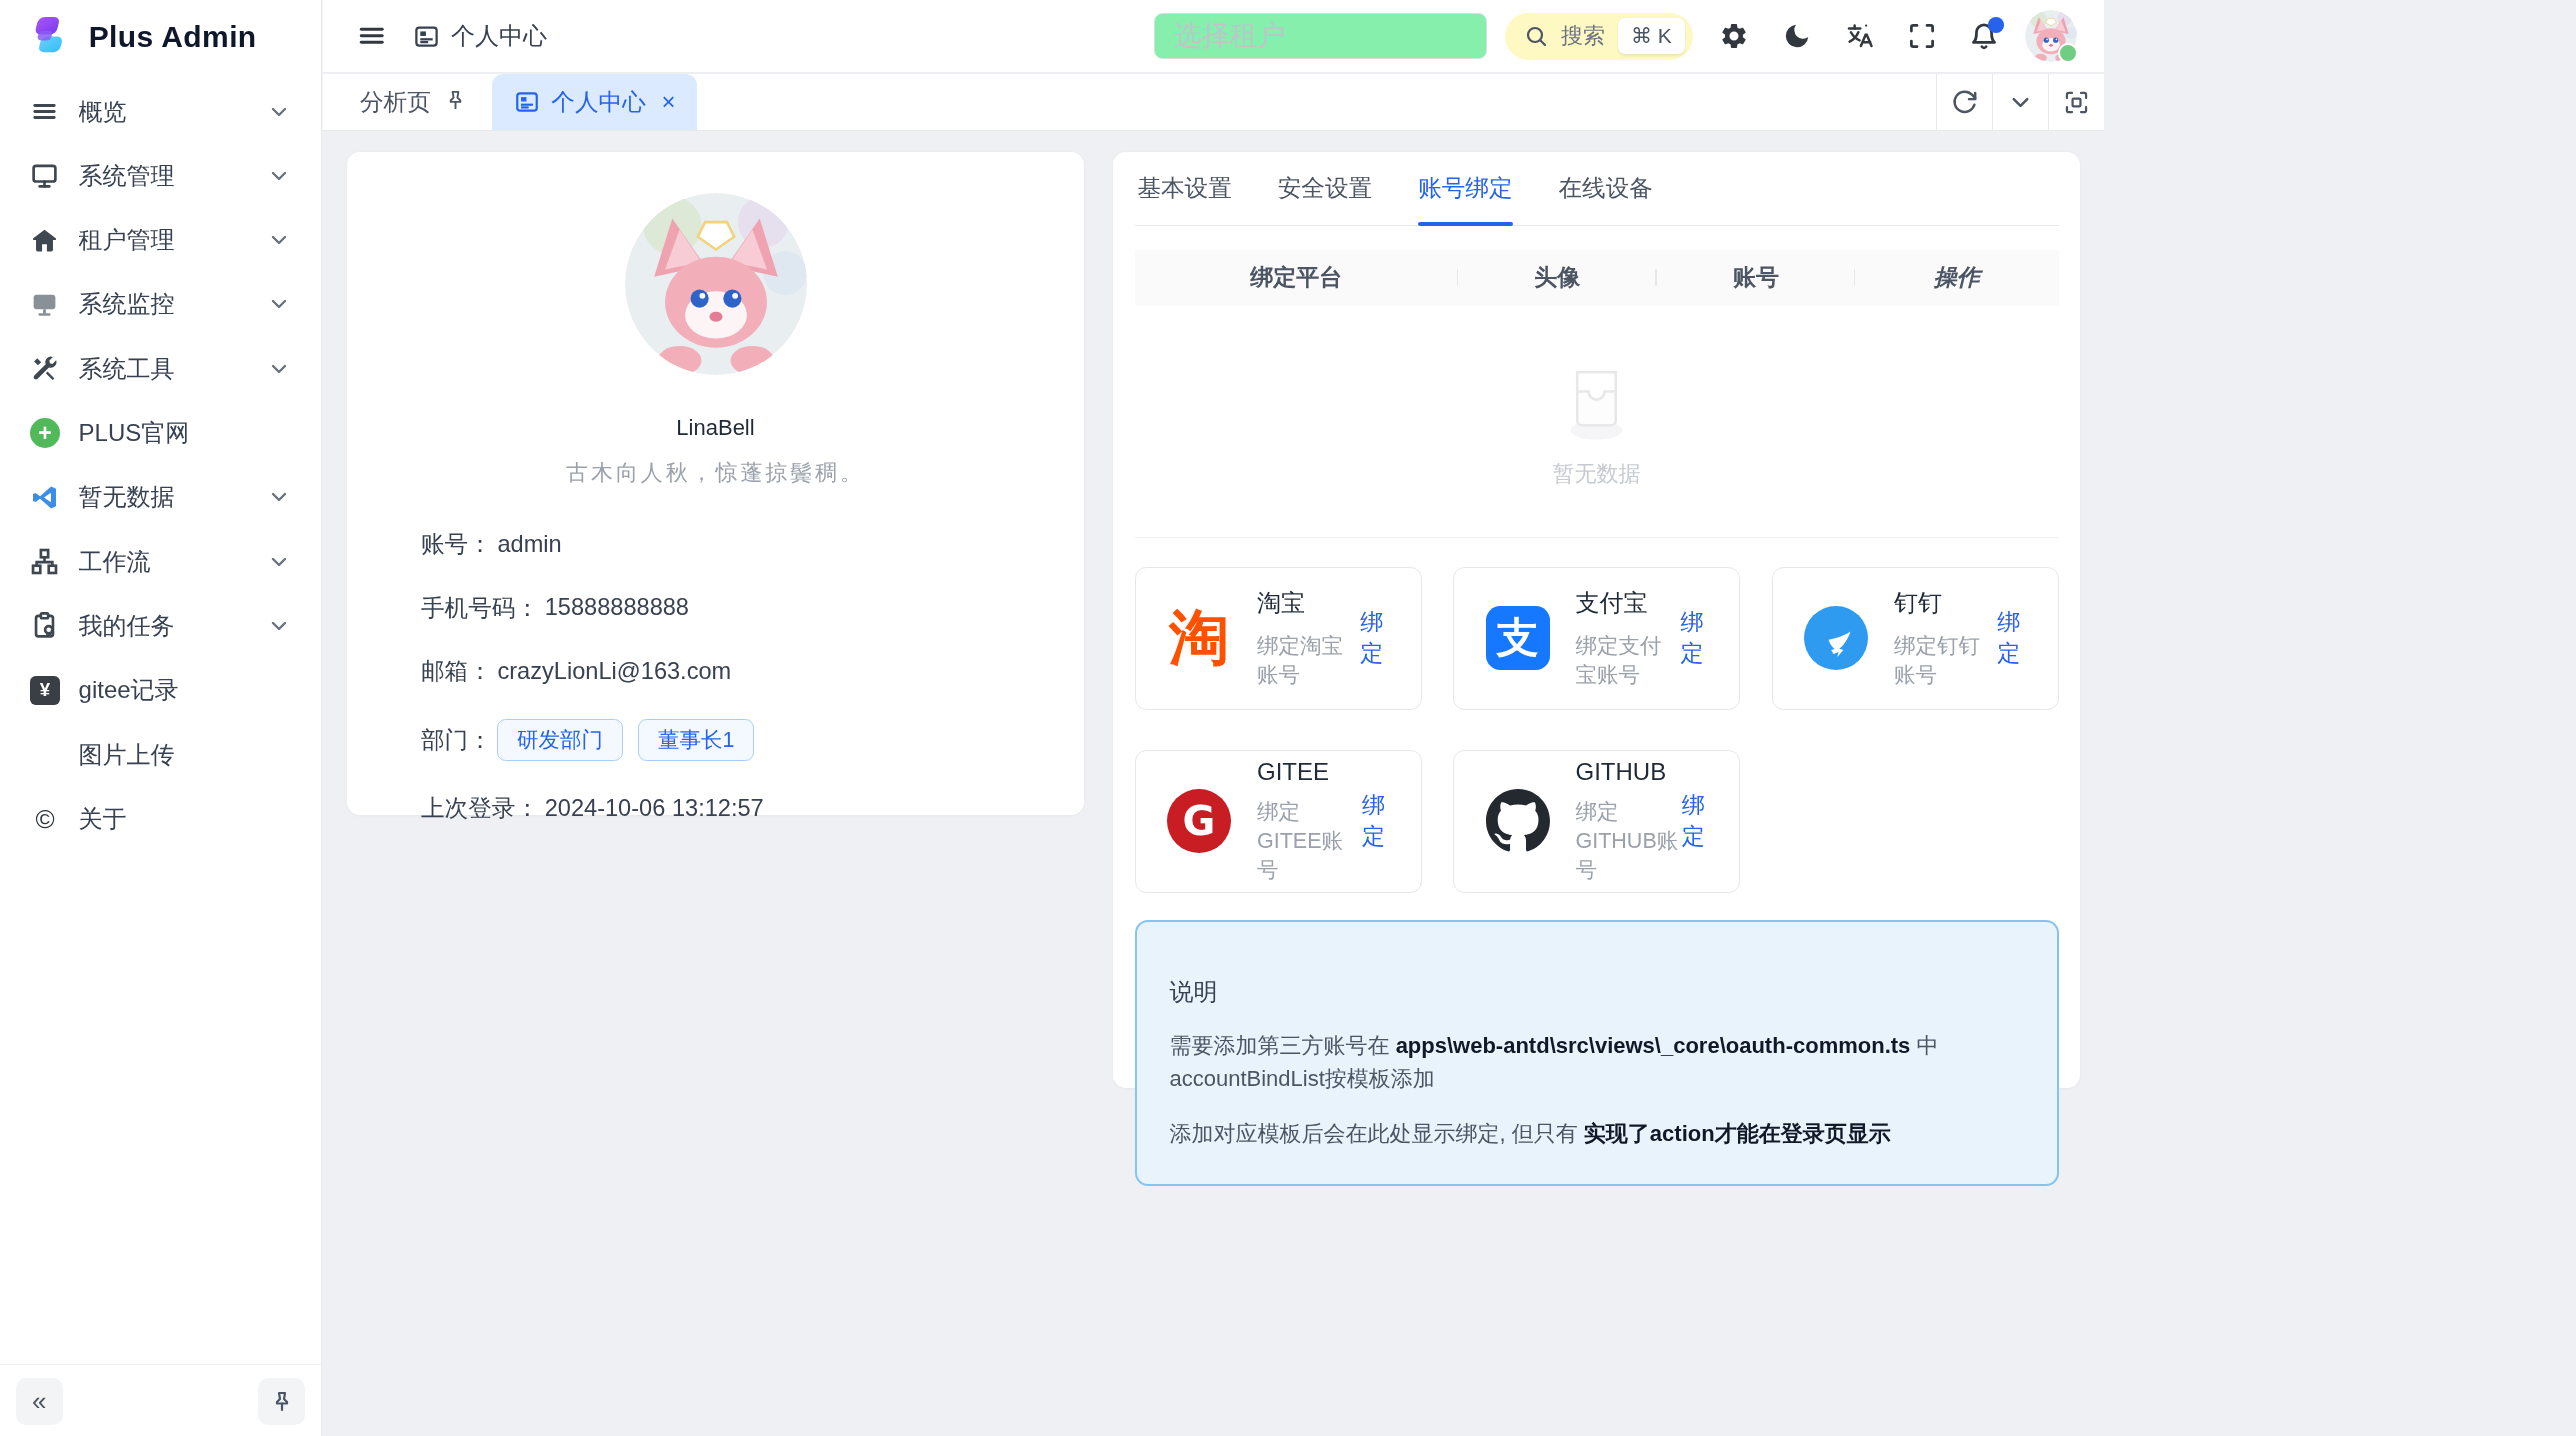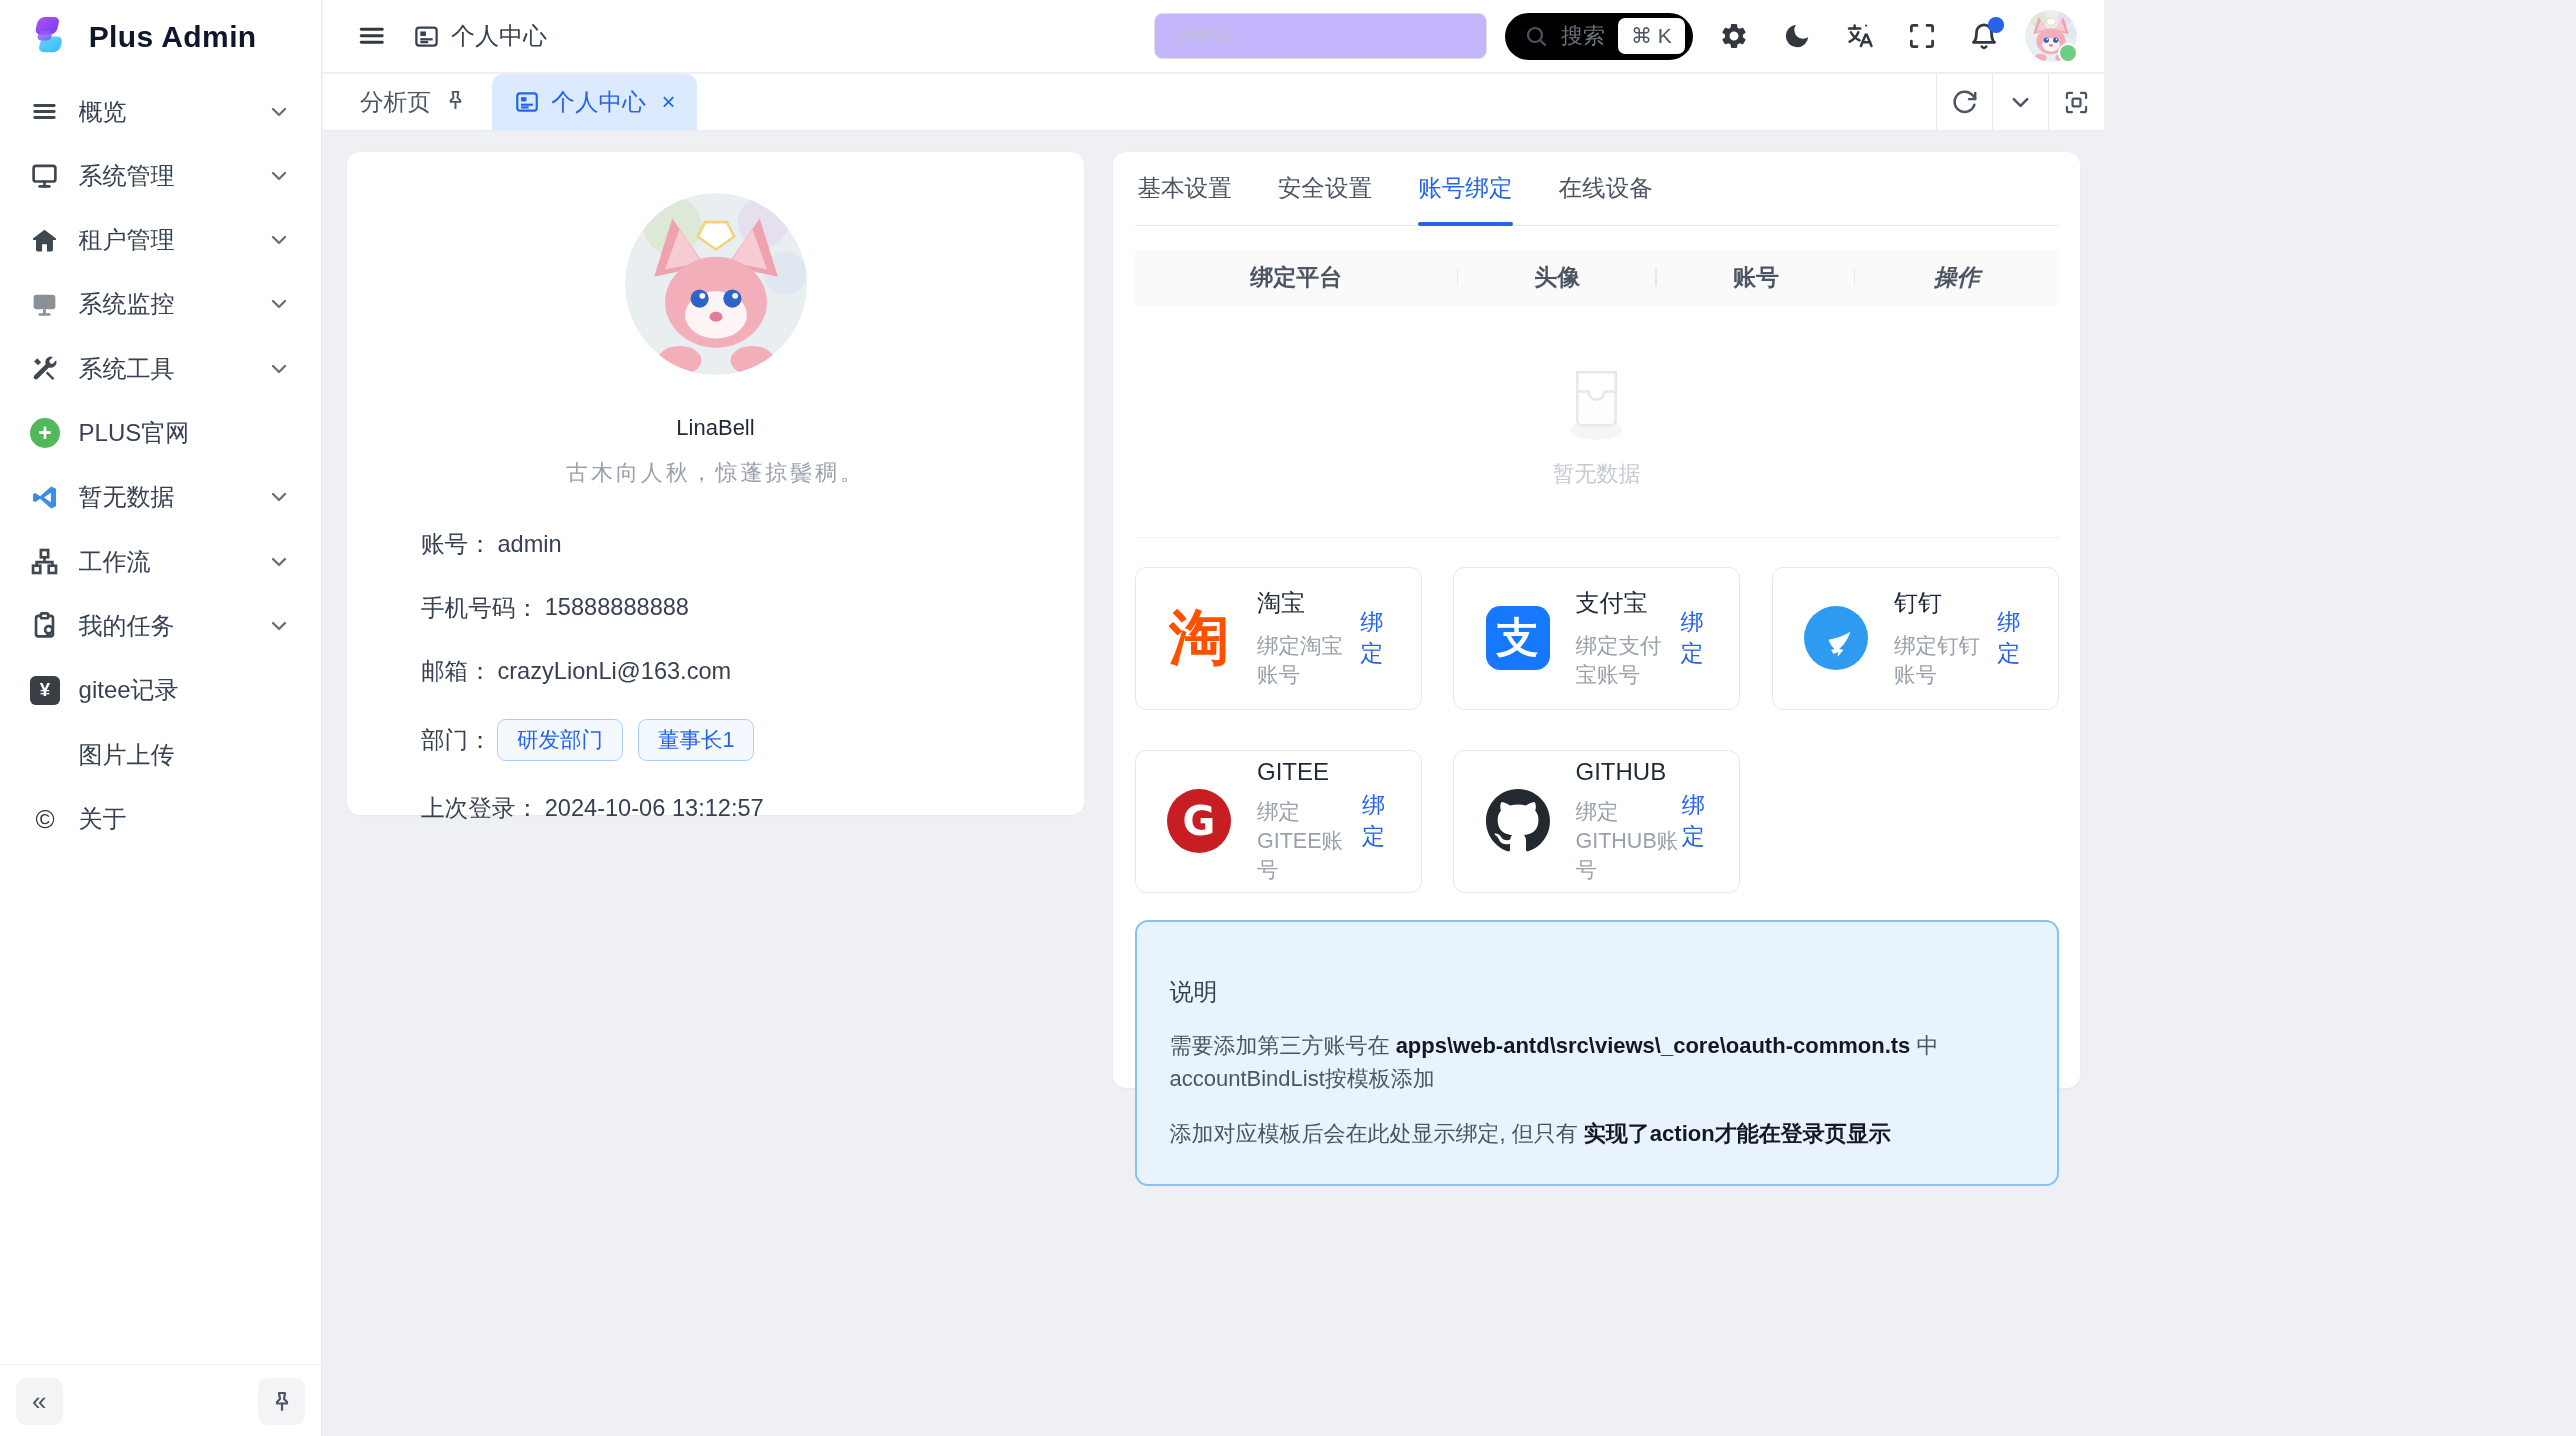--- a/index.html
+++ b/index.html
@@ -57,27 +57,27 @@
   }
   .icon-btn { background:none; border:none; display:flex; align-items:center; justify-content:center;
     width:44px; height:44px; border-radius:8.6px; color:#33383f; cursor:pointer; position:relative; }
   .icon-btn svg { width:30px; height:30px; }
   .hamburger svg { width:31.5px; height:31.5px; }
   .breadcrumb { display:flex; align-items:center; gap:11.4px; margin-left:18.6px; font-size:24px; color:#374151; cursor:pointer; }
   .breadcrumb svg { width:27px; height:27px; color:#374151; }
 
   .header-right { margin-left:auto; display:flex; align-items:center; gap:18.6px; }
   .tenant-input {
-    width:333px; height:46px; border:1.4px solid #dadde2; border-radius:8.6px; background:#c4b5fd;
-    font-size:16px; padding:0 18.6px; color:#374151; outline:none;
+    width:333px; height:46px; border:1.4px solid #dadde2; border-radius:8.6px; background:#86efac;
+    font-size:28px; padding:0 18.6px; color:#374151; outline:none;
     font-family:inherit;
   }
   .tenant-input::placeholder { color:#bfc4cc; }
   .search-pill {
-    height:47px; background:#000000; border-radius:715px; display:flex; align-items:center;
+    height:47px; background:#fef9c3; border-radius:715px; display:flex; align-items:center;
     padding:0 8.6px 0 18.6px; gap:13px; cursor:pointer;
   }
   .search-pill svg { width:24px; height:24px; color:#4b5563; }
   .search-text { font-size:22px; color:#6b7280; }
   .kbd {
     background:#fff; border-radius:7.2px; height:36px; display:flex; align-items:center;
     padding:0 13px; font-size:21px; color:#4b5563; box-shadow:0 1.4px 2.9px rgba(0,0,0,.08);
   }
   .bell-dot { position:absolute; top:2.9px; right:2.9px; width:15.7px; height:15.7px; border-radius:50%; background:#2563eb; }
   .avatar-btn { position:relative; width:52px; height:52px; border:none; background:none; cursor:pointer; padding:0; }

